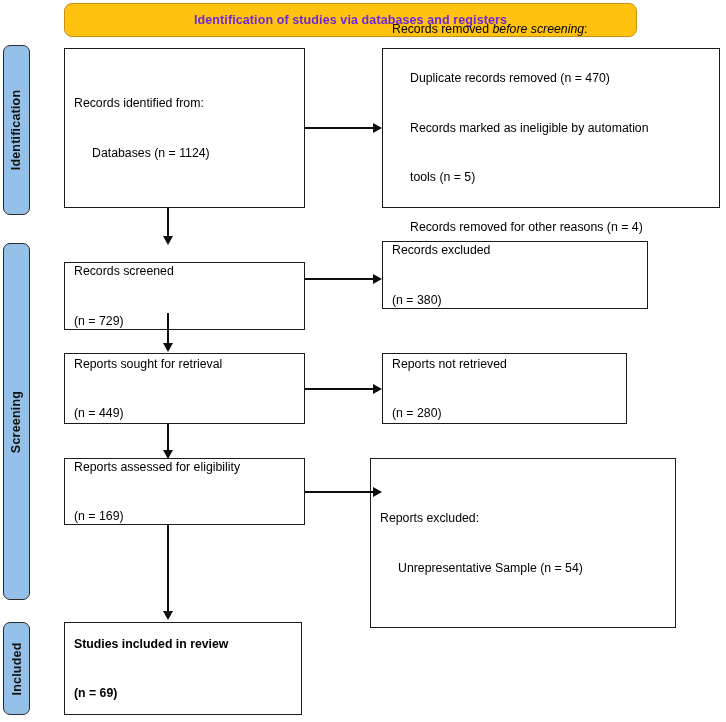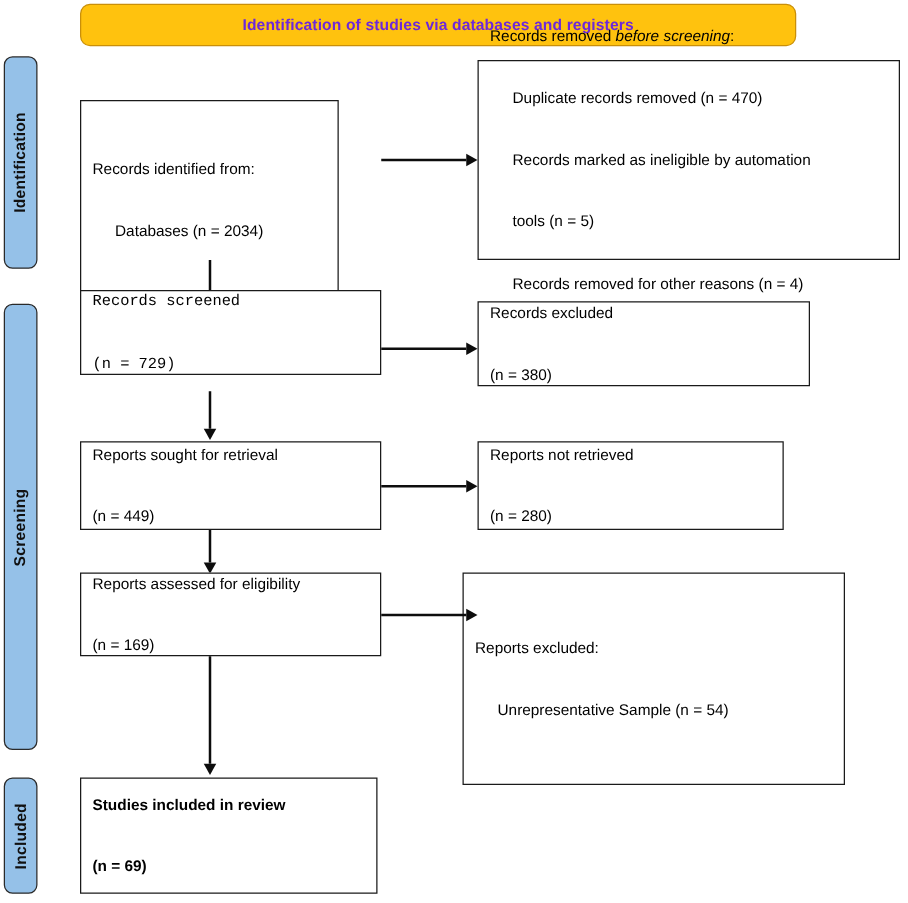--- a/index.html
+++ b/index.html
@@ -85,23 +85,23 @@
     color: #000000;
     padding: 0 9px;
     white-space: pre-wrap;
   }
   .flow-box .box-text .ln { display: block; }
   .flow-box .box-text .ln.indent { padding-left: 18px; }
   .flow-box .box-text .ln.hang   { padding-left: 18px; }
   .flow-box .box-text em { font-style: italic; }
 
   
-  #box-identified        { left: 64px;  top: 48px;  width: 207px; height: 160px; margin-top: 32px; }
+  #box-identified        { left: 64px;  top: 48px;  width: 241px; height: 160px; }
   #box-removed           { left: 382px; top: 48px;  width: 338px; height: 160px; justify-content: center; }
-  #box-screened          { left: 64px;  top: 232px; width: 241px; height: 68px; font-family: Liberation Mono, monospace;  }
+  #box-screened          { left: 64px;  top: 262px; width: 241px; height: 68px;  }
   #box-records-excluded  { left: 382px; top: 241px; width: 266px; height: 68px;  }
   #box-sought            { left: 64px;  top: 353px; width: 241px; height: 71px;  }
   #box-not-retrieved     { left: 382px; top: 353px; width: 245px; height: 71px;  }
   #box-assessed          { left: 64px;  top: 458px; width: 241px; height: 67px;  }
   #box-reports-excluded  { left: 370px; top: 458px; width: 306px; height: 170px; }
   #box-included          { left: 64px;  top: 622px; width: 238px; height: 93px; font-weight: bold;  }
 
   
   .conn {
     position: absolute;
@@ -141,21 +141,21 @@
   <div class="stage-tab" id="stage-screening">
     <span class="stage-tab-label">Screening</span>
   </div>
   <div class="stage-tab" id="stage-included">
     <span class="stage-tab-label">Included</span>
   </div>
 
   <div class="flow-box" id="box-identified">
     <div class="box-text">
       <span class="ln">Records identified from:</span>
-      <span class="ln indent">Databases (n = 2034)</span>
+      <span class="ln indent">Databases (n = 1124)</span>
     </div>
   </div>
 
   <div class="flow-box" id="box-removed">
     <div class="box-text">
       <span class="ln"><span>Records removed </span><em>before screening</em><span>:</span></span>
       <span class="ln indent">Duplicate records removed (n = 470)</span>
       <span class="ln indent">Records marked as ineligible by automation</span>
       <span class="ln hang">tools (n = 5)</span>
       <span class="ln indent">Records removed for other reasons (n = 4)</span>

